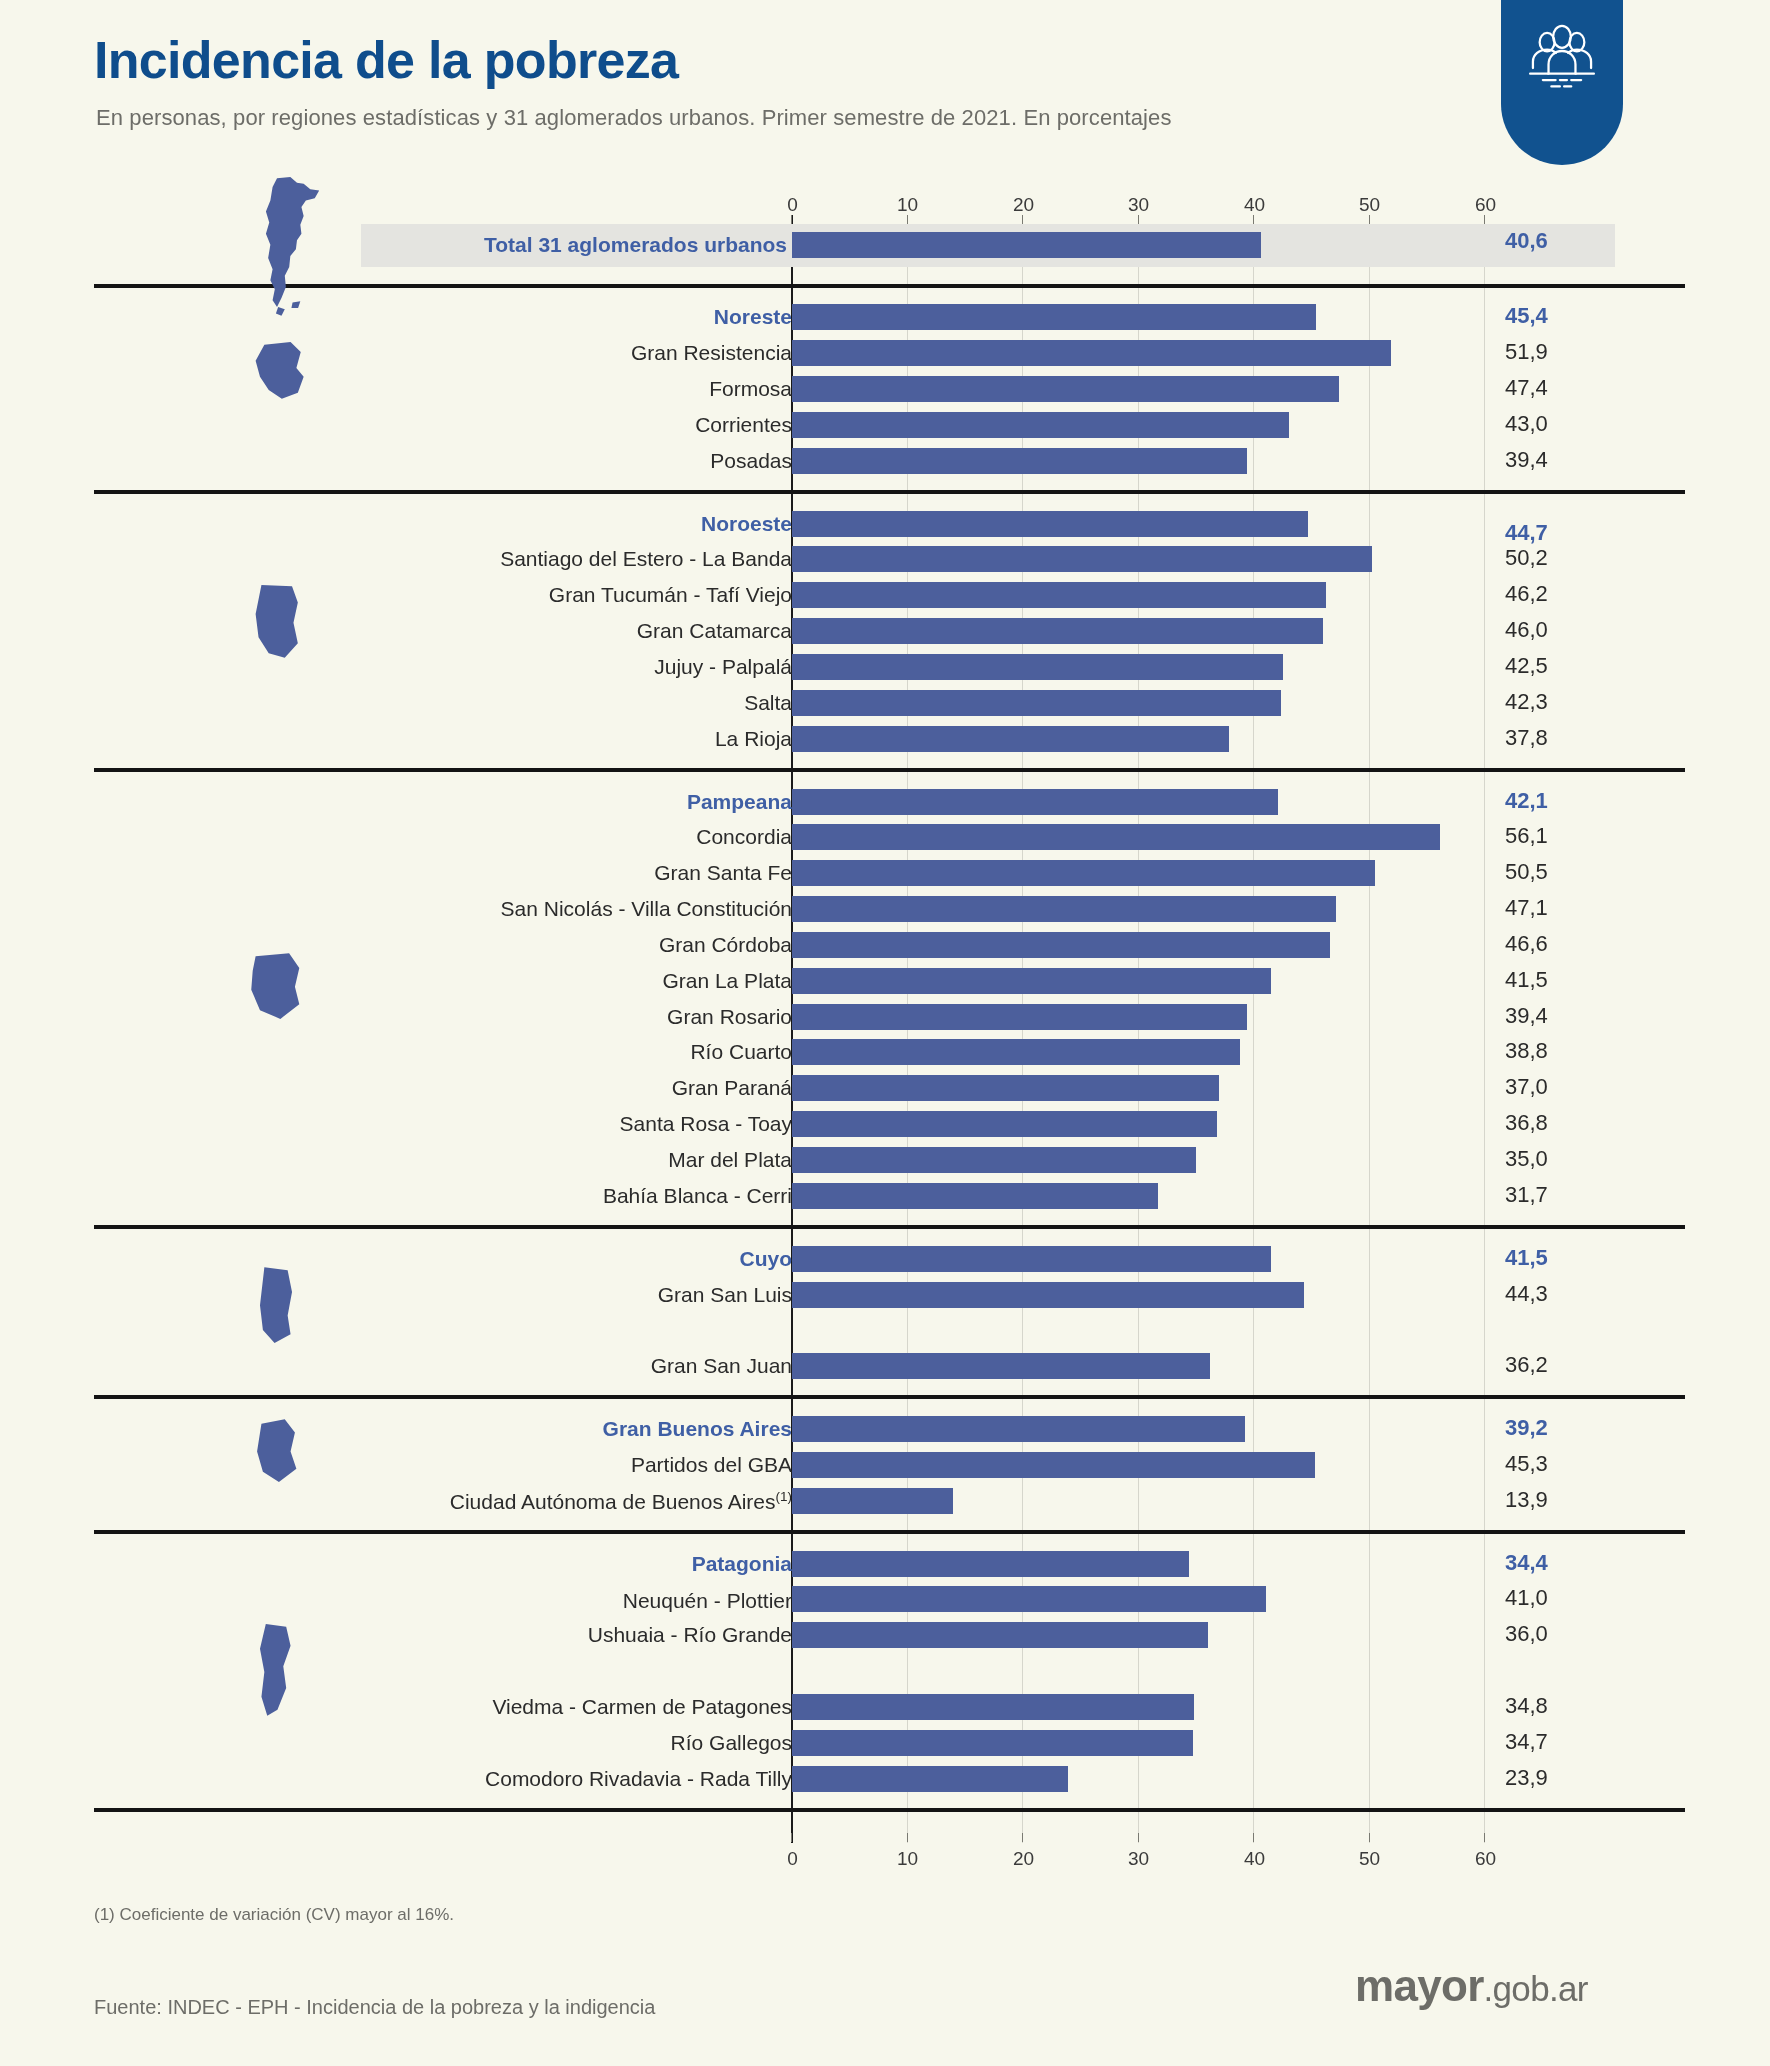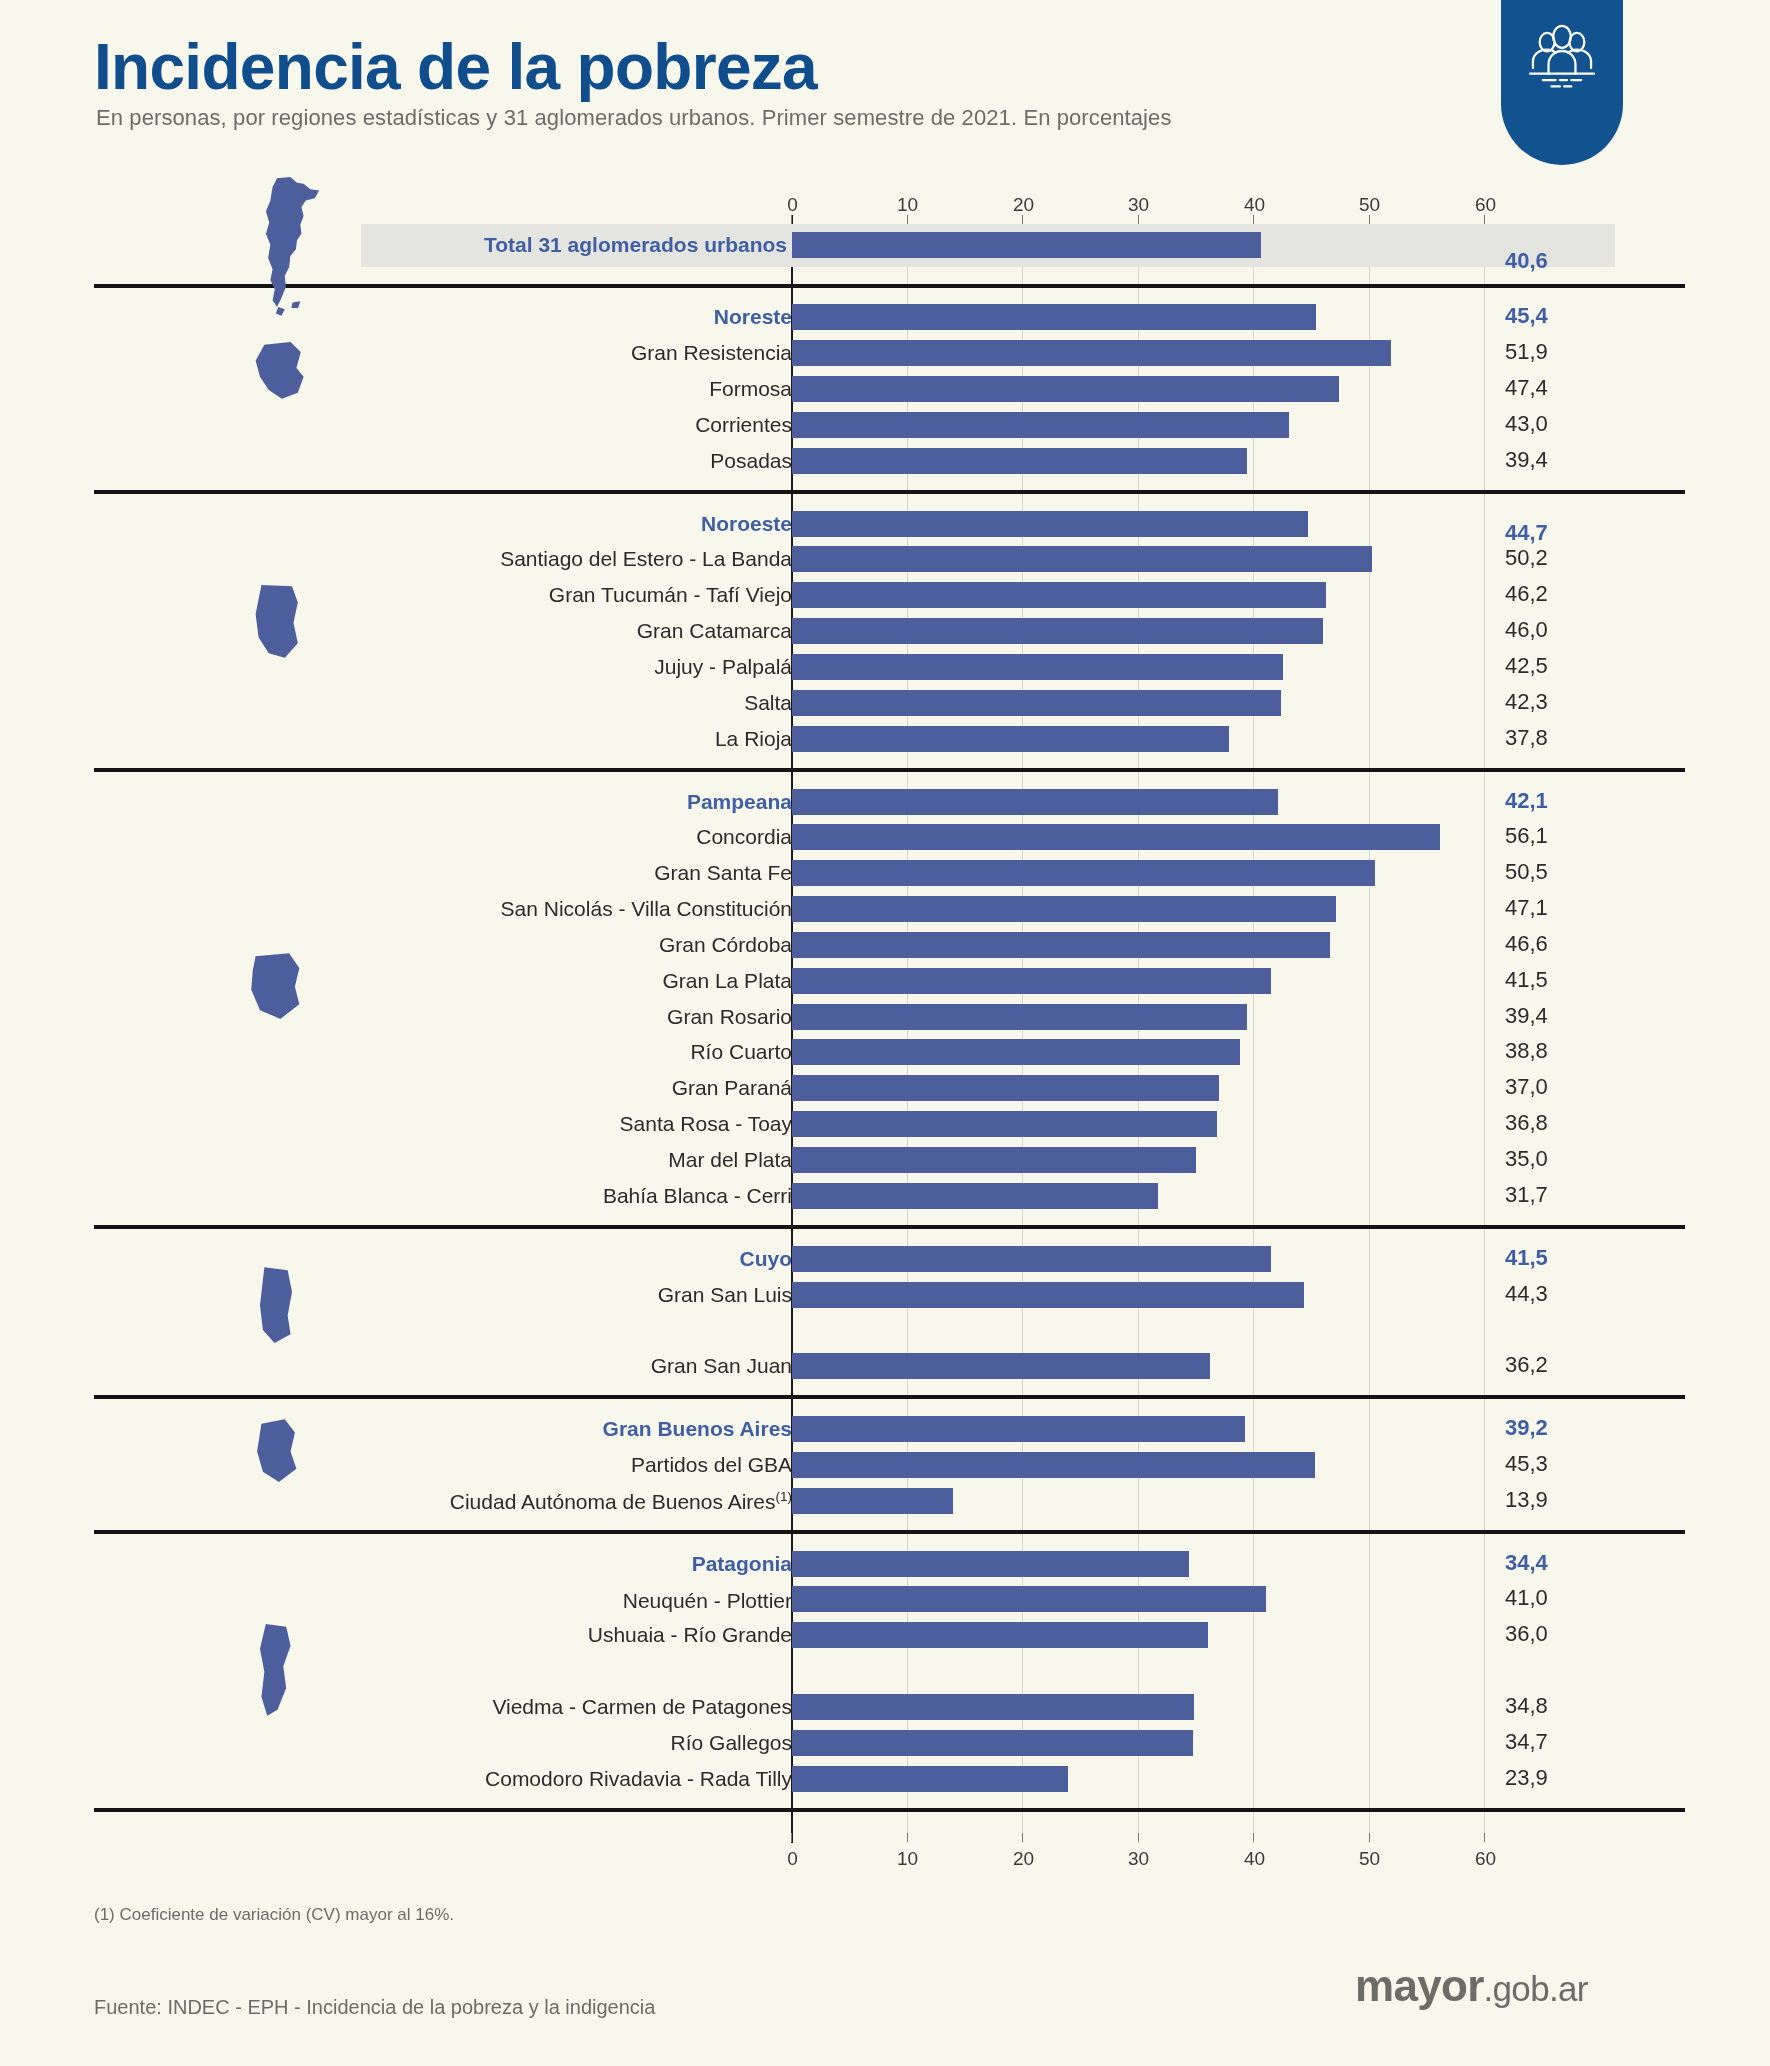--- a/index.html
+++ b/index.html
@@ -9,21 +9,21 @@
     font-family: "Liberation Sans", sans-serif;
     color: #2e2e2e;
     position: relative;
     overflow: hidden;
   }
 
   
   #header { position: absolute; left: 0; top: 0; width: 1771px; height: 163px; }
   #title {
     position: absolute; left: 94px; top: 30px;
-    font-size: 64px; font-weight: bold; color: #0f4d8c;
+    font-size: 52px; font-weight: bold; color: #0f4d8c;
     letter-spacing: -0.7px;
   }
   #subtitle {
     position: absolute; left: 96px; top: 105px;
     font-size: 22px; color: #6d6d68; letter-spacing: 0.1px;
   }
   #logo-tab {
     position: absolute; left: 1501px; top: -28px;
     width: 122px; height: 193px;
     background: #11528f;
@@ -134,21 +134,21 @@
     <div class="tickmark" style="left: 1369px; top: 1833px;"></div>
     <div class="gridline" style="left: 1484px; top: 215px; height: 1628px;"></div>
     <div class="tick-lbl" style="left: 1457px; top: 194px;">60</div>
     <div class="tickmark" style="left: 1484px; top: 215px;"></div>
     <div class="tick-lbl" style="left: 1457px; top: 1848px;">60</div>
     <div class="tickmark" style="left: 1484px; top: 1833px;"></div>
     <div class="band-total" style="top: 224px; height: 43px;"></div>
     <div class="row" style="top: 227px; height: 36px;">
       <div class="row-label region" style="top: 6.6px; right: 984px;">Total 31 aglomerados urbanos</div>
       <div class="bar" title="40,6" style="width: 469px; height: 26px; top: 4.8px;"></div>
-      <div class="row-val region" style="top: 23px;">40,6</div>
+      <div class="row-val region" style="top: 3px;">40,6</div>
     </div>
     <div class="sep" style="top: 284px;"></div>
     <div class="mapthumb" style="left: 248px; top: 176px;">
       <svg width="78" height="142" viewBox="0 0 70 128">
         <path fill="#4c5f9c" d="M26 2 L38 1 L44 6 L50 7 L56 12 L64 13 L60 20 L52 22 L48 28 L50 36 L47 44 L48 52 L44 58 L43 66 L38 72 L37 82 L33 90 L34 100 L30 110 L26 118 L22 112 L24 102 L20 94 L22 84 L18 74 L20 62 L16 52 L19 42 L16 32 L20 22 L22 10 Z"></path>
         <path fill="#4c5f9c" d="M27 118 L33 120 L30 126 L25 124 Z"></path>
         <path fill="#4c5f9c" d="M40 114 L47 113 L45 119 L39 119 Z"></path>
       </svg>
     </div>
     <div class="row" style="top: 299px; height: 36px;">

